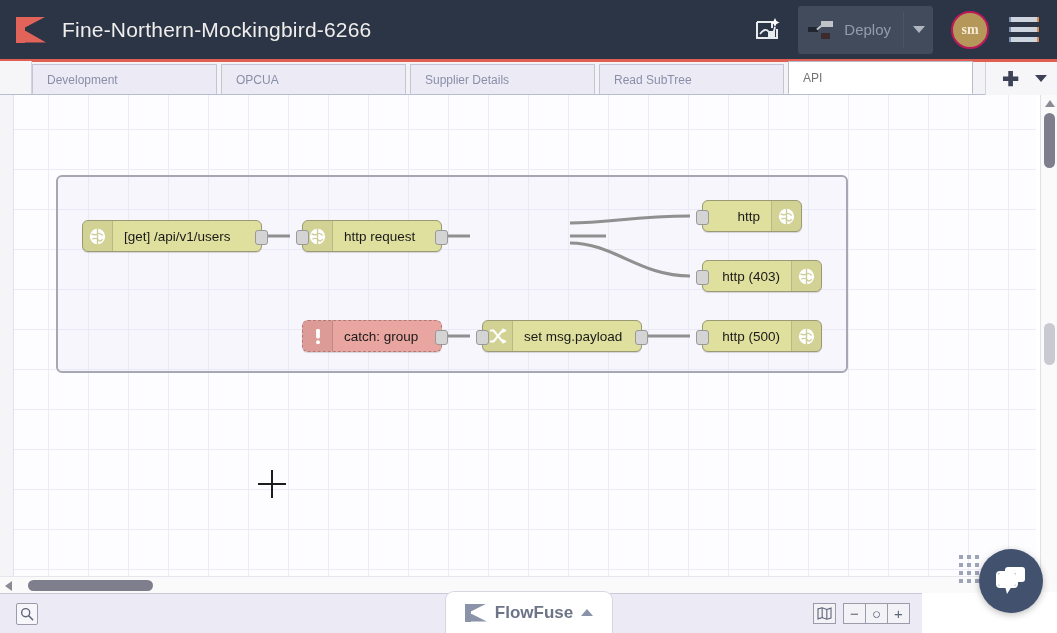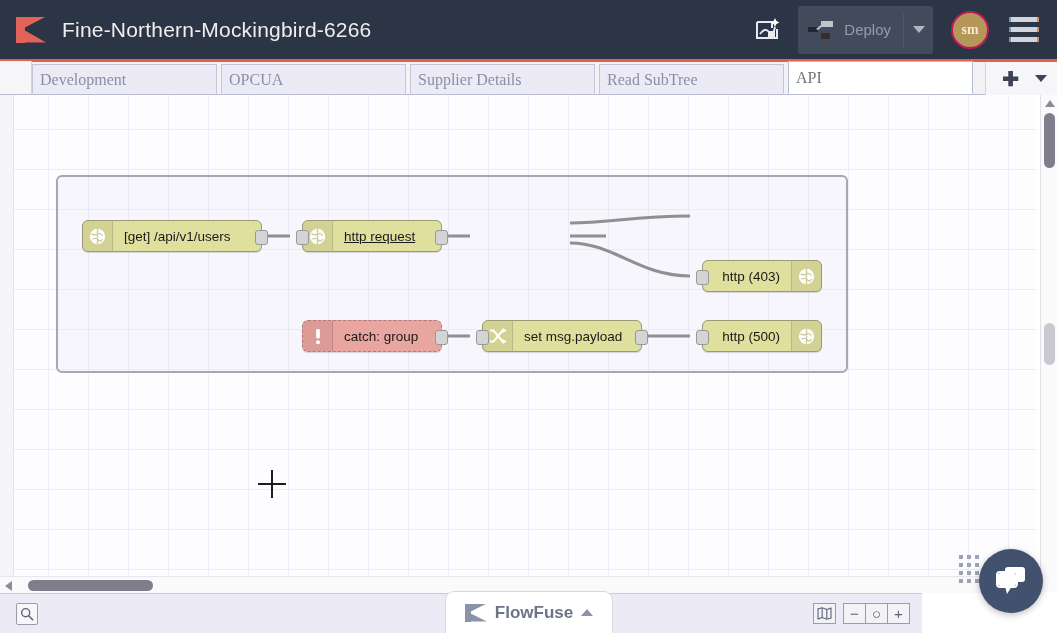--- a/index.html
+++ b/index.html
@@ -78,27 +78,26 @@
   .hamburger span:last-child { margin-bottom: 0; }
 
   
   .tabbar {
     position: absolute; left: 0; top: 62px; width: 1057px; height: 33px;
     background: #f3f3f5; border-bottom: 1px solid #b8bcd0;
     display: flex; align-items: flex-end;
   }
   .tab-gutter { width: 32px; height: 33px; background:#f6f6f8; border-right:1px solid #d2d3de;}
   .tab {
-    height: 30px; min-width: 185px; padding: 0 7px;
+    height: 30px; min-width: 185px; padding: 0 14px;
     background: #eceaf5; border: 1px solid #c3c4d6;
     border-bottom: none; margin-right: 4px;
     display: flex; align-items: center;
-    color: #8a8fa8; font-size: 16px; cursor: pointer;
+    color: #8a8fa8; font-size: 12px; cursor: pointer;
     border-radius: 1px;
-    font-family: Liberation Serif, serif;
   }
   .tab.active {
     background: #ffffff; color: #737373; border-color: #b8bcd0;
     height: 33px; position: relative; z-index: 2;
   }
   .tab-actions {
     margin-left: auto; display: flex; align-items: center;
     height: 33px; padding-right: 10px; gap: 16px;
     border-left: 1px solid #d2d3de; padding-left: 16px; background:#f6f6f8;
     align-self: stretch;
@@ -343,33 +342,43 @@
         <div class="node-icon left">
           <svg width="17" height="17" viewBox="0 0 20 20">
             <circle cx="10" cy="10" r="9" fill="#ffffff"></circle>
             <path d="M3 7 q4 2 7 0 t6 2 M4 13 q4 -2 7 1 t5 -1 M10 1 v18" stroke="#cdcd9a" stroke-width="1.6" fill="none"></path>
           </svg>
         </div>
         <div class="node-label">[get] /api/v1/users</div>
         <span class="port out"></span>
       </div>
 
-      <div class="node yellow" style="left:288px; top:125px; width:140px;text-decoration:underline;">
+      <div class="node yellow" style="left:288px; top:125px; width:140px;">
         <div class="node-icon left">
           <svg width="17" height="17" viewBox="0 0 20 20">
             <circle cx="10" cy="10" r="9" fill="#ffffff"></circle>
             <path d="M3 7 q4 2 7 0 t6 2 M4 13 q4 -2 7 1 t5 -1 M10 1 v18" stroke="#cdcd9a" stroke-width="1.6" fill="none"></path>
           </svg>
         </div>
         <div class="node-label">http request</div>
         <span class="port in"></span>
         <span class="port out"></span>
       </div>
 
 
+      <div class="node yellow" style="left:688px; top:105px; width:100px;">
+        <div class="node-label rightal">http</div>
+        <div class="node-icon right">
+          <svg width="17" height="17" viewBox="0 0 20 20">
+            <circle cx="10" cy="10" r="9" fill="#ffffff"></circle>
+            <path d="M3 7 q4 2 7 0 t6 2 M4 13 q4 -2 7 1 t5 -1 M10 1 v18" stroke="#cdcd9a" stroke-width="1.6" fill="none"></path>
+          </svg>
+        </div>
+        <span class="port in"></span>
+      </div>
 
       <div class="node yellow" style="left:688px; top:165px; width:120px;">
         <div class="node-label rightal">http (403)</div>
         <div class="node-icon right">
           <svg width="17" height="17" viewBox="0 0 20 20">
             <circle cx="10" cy="10" r="9" fill="#ffffff"></circle>
             <path d="M3 7 q4 2 7 0 t6 2 M4 13 q4 -2 7 1 t5 -1 M10 1 v18" stroke="#cdcd9a" stroke-width="1.6" fill="none"></path>
           </svg>
         </div>
         <span class="port in"></span>

